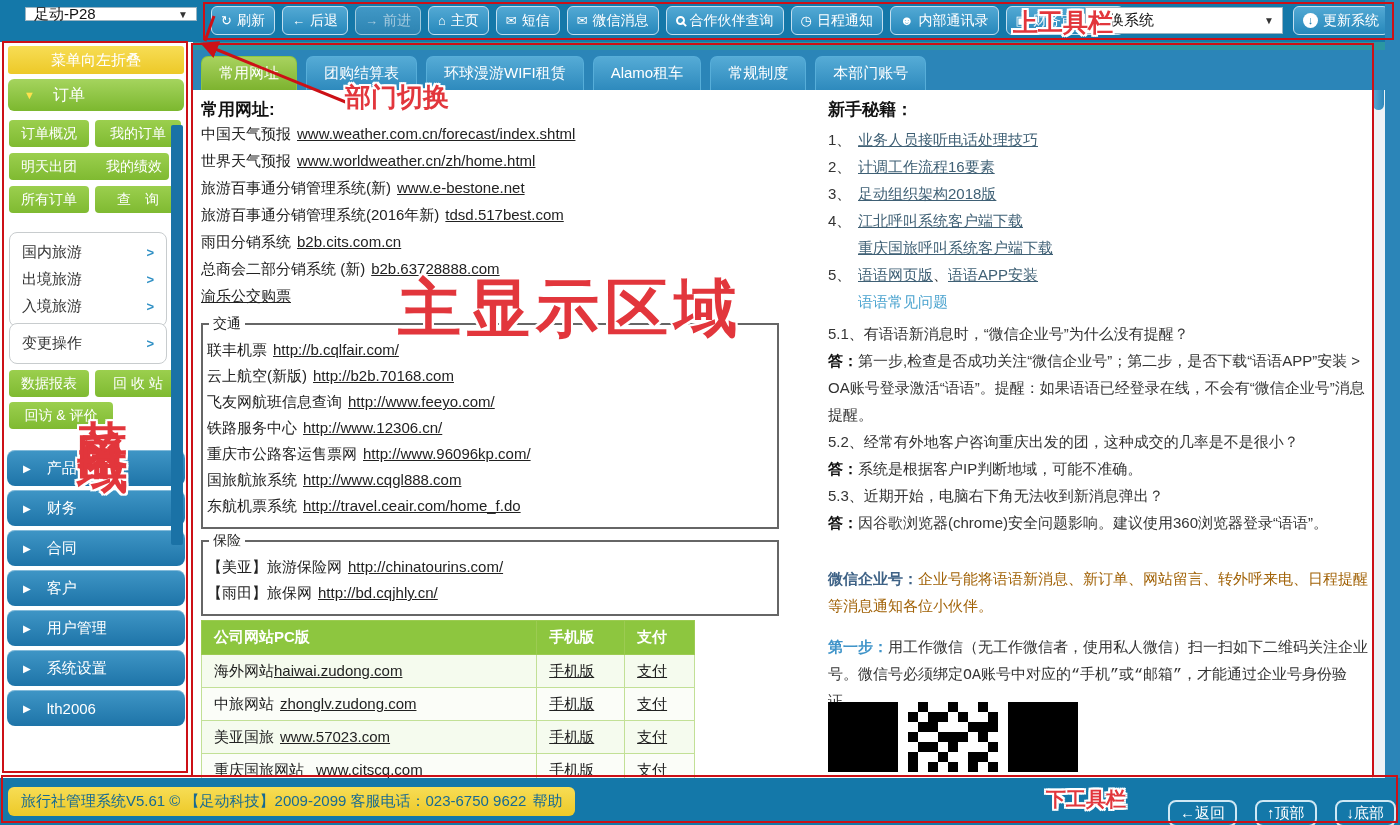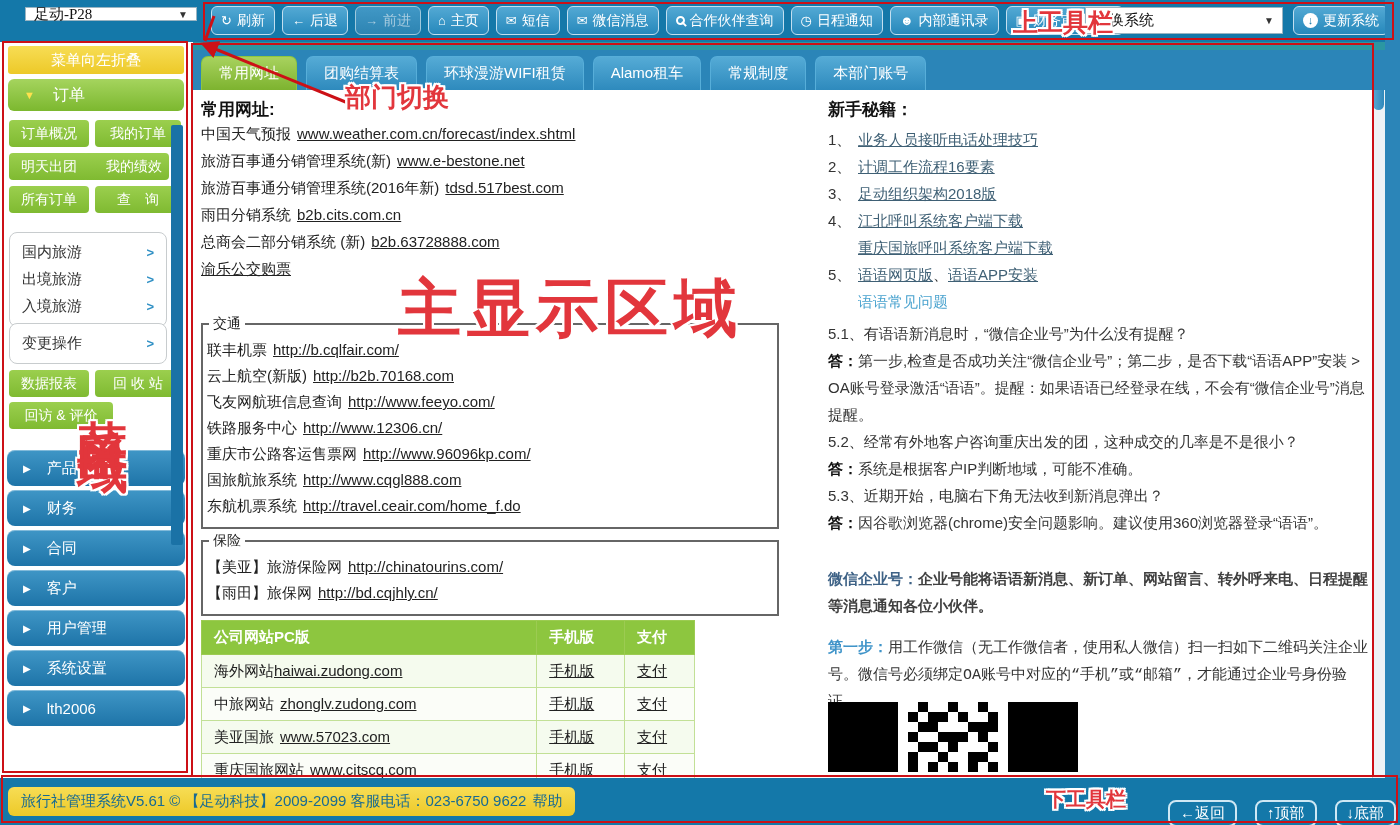--- a/index.html
+++ b/index.html
@@ -4,21 +4,21 @@
 <style>
   * { margin:0; padding:0; box-sizing:border-box; }
   html,body { width:1400px; height:825px; }
   body { font-family:"Liberation Sans", sans-serif; position:relative; background:#fff; overflow:hidden; }
   .abs { position:absolute; }
 
   
   #topbar { left:0; top:0; width:1400px; height:42px; background:#1478a9; }
   .seldd { background:#fff; border:1px solid #9ab4c2; display:flex; align-items:center; font-size:15px; color:#111; padding:0 8px; }
   .seldd .caret { margin-left:auto; font-size:10px; color:#333; }
-  #deptdd { left:25px; top:7px; width:172px; height:14px;font-family:Liberation Serif, serif; }
+  #deptdd { left:25px; top:7px; width:172px; height:14px; }
   #sysdd  { left:1085px; top:7px; width:198px; height:27px; }
   #tbtns { left:211px; top:6px; display:flex; gap:7px; }
   .tbtn { height:29px; display:flex; align-items:center; gap:5px; padding:0 9px; border:1px solid #c2dff0; border-radius:6px;
           background:linear-gradient(#53a9d4,#2688bb); color:#fff; font-size:14px; white-space:nowrap; cursor:pointer; }
   .tbtn.disabled { color:#a6cbdf; border-color:#9ec9dd; background:linear-gradient(#4198c6,#2d84b2); }
   .tbtn .ic { font-size:13px; line-height:1; }
   .icon-mag { width:9px; height:9px; border:2px solid #fff; border-radius:50%; position:relative; display:inline-block; }
   .icon-mag::after { content:""; position:absolute; width:6px; height:2px; background:#fff; transform:rotate(45deg); right:-4px; bottom:-2px; }
   .icon-circ { display:inline-block; width:15px; height:15px; background:#fff; color:#1478a9; border-radius:50%;
                font-size:11px; line-height:15px; text-align:center; font-weight:bold; }
@@ -71,21 +71,21 @@
   #rcol { position:absolute; left:635px; top:0; width:545px; }
   .tip { line-height:27px; font-size:15px; color:#333; }
   .tip .num { display:inline-block; min-width:30px; }
   .tip a { color:#3f6075; text-decoration:underline; cursor:pointer; }
   .plainblue { color:#4aa3cf; }
   .q { line-height:27px; font-size:15px; color:#333; }
   .a { line-height:27px; font-size:15px; color:#333; }
   .a b { color:#111; }
   #wxp { line-height:27px; font-size:15px; }
   #wxp b { color:#3e6286; }
-  #wxp span { color:#404040;font-weight:bold; }
+  #wxp span { color:#a16207; }
   #stepp { line-height:27px; font-size:15px; color:#333; }
   #stepp b { color:#3f94c9; font-weight:bold; }
 
   #qr { position:absolute; left:635px; top:612px; width:250px; height:250px; }
   #qr rect { fill:#000; }
 
   
   #botbar { left:0; top:778px; width:1400px; height:47px; background:#1478a9; }
   #pill { position:absolute; left:8px; top:9px; height:29px; background:linear-gradient(#f7dd55,#edc928); border-radius:6px;
           display:flex; align-items:center; padding:0 13px; font-size:15px; color:#176a93; gap:6px; white-space:nowrap; }
@@ -277,20 +277,21 @@
     </div>
   <div class="tab">
       <span>本部门账号</span>
     </div>
 </div>
 
 <div id="main" class="abs">
   <div class="abs h1" style="left:8px;top:8px;">常用网址:</div>
   <div class="abs" style="left:8px;top:30px;">
     <div class="line"><span class="lbl">中国天气预报</span><a class="lnk">www.weather.com.cn/forecast/index.shtml</a></div>
+    <div class="line"><span class="lbl">世界天气预报</span><a class="lnk">www.worldweather.cn/zh/home.html</a></div>
     <div class="line"><span class="lbl">旅游百事通分销管理系统(新)</span><a class="lnk">www.e-bestone.net</a></div>
     <div class="line"><span class="lbl">旅游百事通分销管理系统(2016年新)</span><a class="lnk">tdsd.517best.com</a></div>
     <div class="line"><span class="lbl">雨田分销系统</span><a class="lnk">b2b.cits.com.cn</a></div>
     <div class="line"><span class="lbl">总商会二部分销系统 (新)</span><a class="lnk">b2b.63728888.com</a></div>
     <div class="line"><span class="lbl"></span><a class="lnk">渝乐公交购票</a></div>
   </div>
 
   <fieldset class="box" style="top:225px;">
     <legend>交通</legend>
     <div class="line"><span class="lbl">联丰机票</span><a class="lnk">http://b.cqlfair.com/</a></div>
@@ -324,21 +325,21 @@
       <td><span class="lbl" style="margin-right:6px;">中旅网站</span><a class="lnk">zhonglv.zudong.com</a></td>
       <td><a class="lnk">手机版</a></td>
       <td><a class="lnk">支付</a></td>
     </tr>
     <tr>
       <td><span class="lbl" style="margin-right:6px;">美亚国旅</span><a class="lnk">www.57023.com</a></td>
       <td><a class="lnk">手机版</a></td>
       <td><a class="lnk">支付</a></td>
     </tr>
     <tr>
-      <td><span class="lbl" style="margin-right:6px;">重庆国旅网站</span><a class="lnk">www.citscq.com</a></td>
+      <td><span class="lbl" style="margin-right:12px;">重庆国旅网站</span><a class="lnk">www.citscq.com</a></td>
       <td><a class="lnk">手机版</a></td>
       <td><a class="lnk">支付</a></td>
     </tr>
   </tbody>
     </table>
 
   <div id="rcol">
     <div class="h1" style="position:absolute;top:8px;">新手秘籍：</div>
     <div style="position:absolute;top:36px;">
       <div class="tip"><span class="num">1、</span><a>业务人员接听电话处理技巧</a></div>

